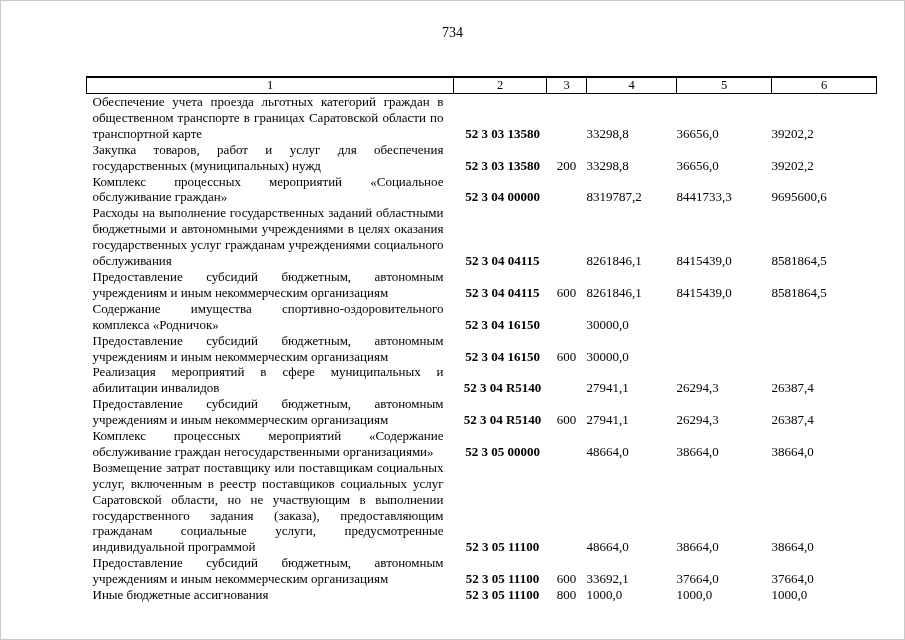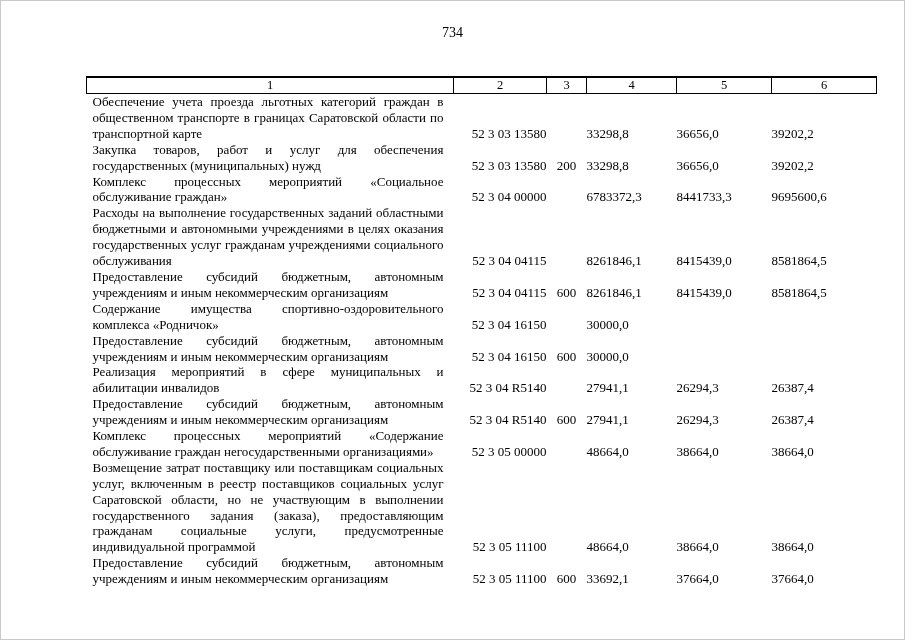--- a/index.html
+++ b/index.html
@@ -50,23 +50,24 @@
     vertical-align: bottom;
     padding: 0;
     line-height: 15.9px;
   }
   tbody td.name {
     text-align: justify;
     padding-left: 6px;
     padding-right: 10px;
   }
   tbody td.code {
-    text-align: right;
+    text-align: center;
     padding-left: 5px;
     white-space: nowrap;
+    font-weight: bold;
   }
   tbody td.grp {
     text-align: center;
     white-space: nowrap;
   }
   tbody td.amt {
     text-align: left;
     padding-right: 3px;
     white-space: nowrap;
   }
@@ -110,21 +111,21 @@
           <td class="code">52 3 03 13580</td>
           <td class="grp">200</td>
           <td class="amt">33298,8</td>
           <td class="amt">36656,0</td>
           <td class="amt">39202,2</td>
         </tr>
         <tr>
           <td class="name">Комплекс процессных мероприятий «Социальное обслуживание граждан»</td>
           <td class="code">52 3 04 00000</td>
           <td class="grp"></td>
-          <td class="amt">6783372,3</td>
+          <td class="amt">8319787,2</td>
           <td class="amt">8441733,3</td>
           <td class="amt">9695600,6</td>
         </tr>
         <tr>
           <td class="name">Расходы на выполнение государственных заданий областными бюджетными и автономными учреждениями в целях оказания государственных услуг гражданам учреждениями социального обслуживания</td>
           <td class="code">52 3 04 04115</td>
           <td class="grp"></td>
           <td class="amt">8261846,1</td>
           <td class="amt">8415439,0</td>
           <td class="amt">8581864,5</td>
@@ -185,16 +186,24 @@
           <td class="amt">38664,0</td>
           <td class="amt">38664,0</td>
         </tr>
         <tr>
           <td class="name">Предоставление субсидий бюджетным, автономным учреждениям и иным некоммерческим организациям</td>
           <td class="code">52 3 05 11100</td>
           <td class="grp">600</td>
           <td class="amt">33692,1</td>
           <td class="amt">37664,0</td>
           <td class="amt">37664,0</td>
+        </tr>
+        <tr>
+          <td class="name">Иные бюджетные ассигнования</td>
+          <td class="code">52 3 05 11100</td>
+          <td class="grp">800</td>
+          <td class="amt">1000,0</td>
+          <td class="amt">1000,0</td>
+          <td class="amt">1000,0</td>
         </tr>
       </tbody>
   </table>
 </div>
 
 </body></html>

